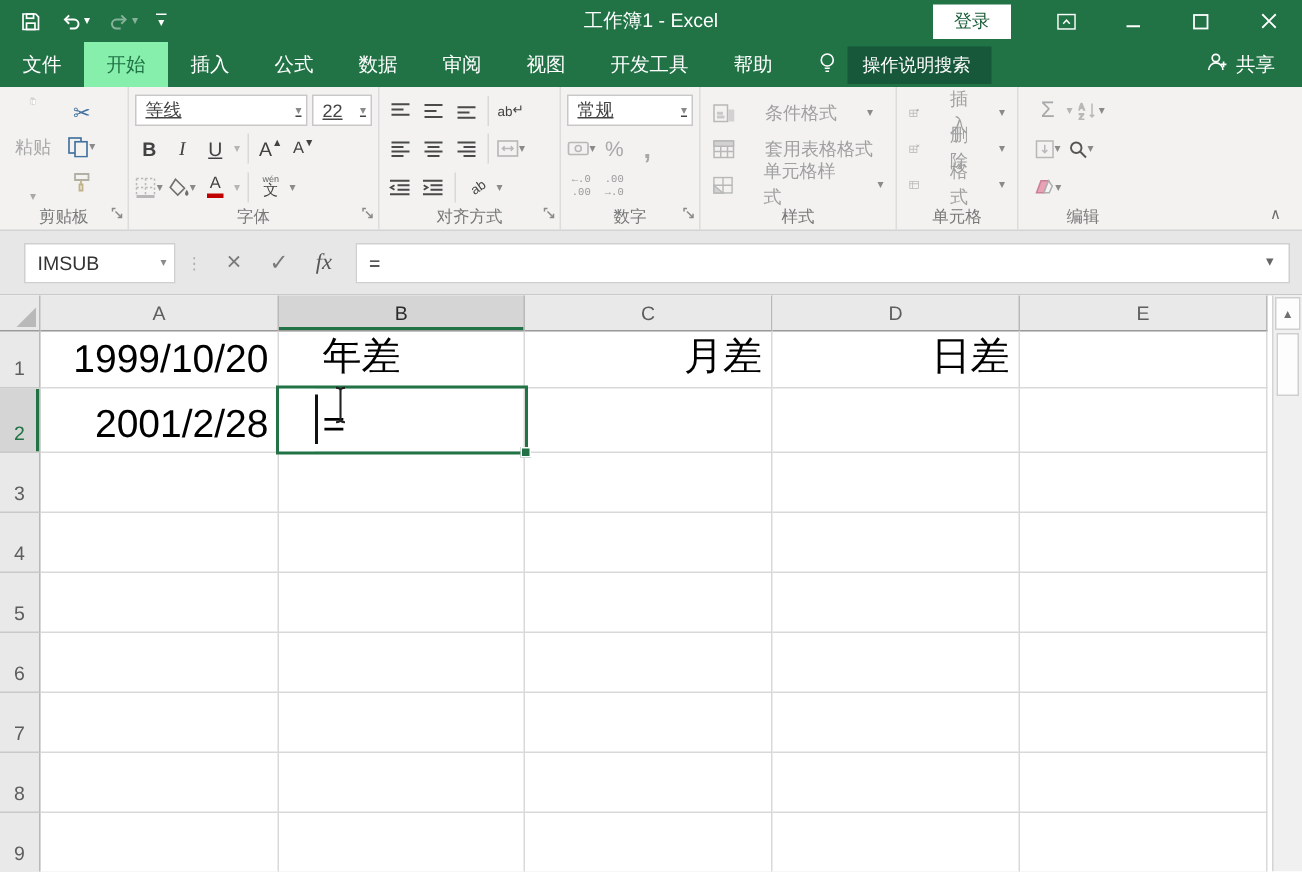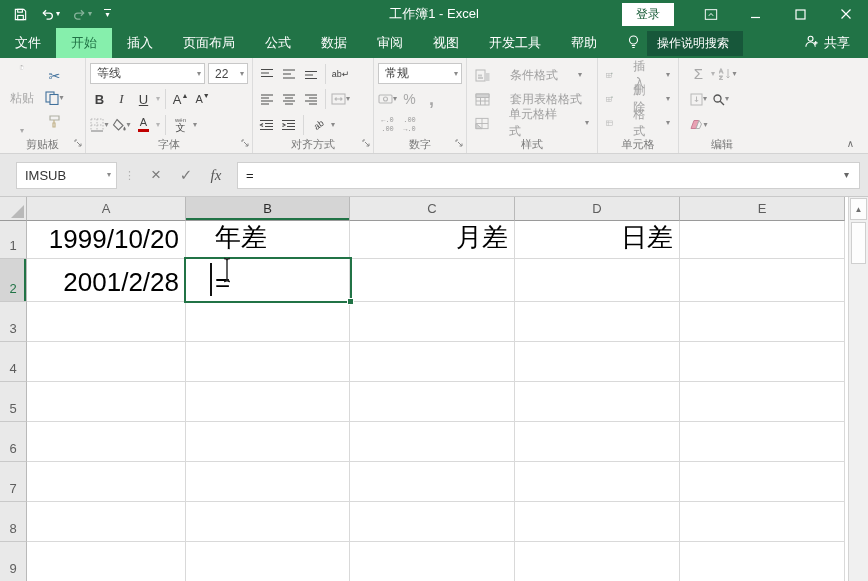--- a/index.html
+++ b/index.html
@@ -29,21 +29,21 @@
   .share { margin-left:auto; display:flex; align-items:center; gap:5px; padding:0 18px; font-size:13px; }
 
   
   .ribbon { height:96px; background:#f3f2f1; display:flex; border-bottom:1px solid #d3d3d3; }
   .grp { position:relative; border-right:1px solid #dcdcdc; padding:3px 2px 15px 2px; flex:none; }
   .grp-label { position:absolute; bottom:1px; left:0; right:0; text-align:center; font-size:11px; color:#787878; }
   .launcher { position:absolute; bottom:2px; right:3px; }
   .chev { font-size:8px; color:#8a8a8a; line-height:1; }
   .r { display:flex; align-items:center; gap:3px; }
   .rowset { display:flex; flex-direction:column; justify-content:space-between; height:76px; padding:2px 2px; }
-  .combo { background:#fff; border:1px solid #c8c8c8; height:21px; display:flex; align-items:center; font-size:12px; color:#444; padding:0 3px 0 6px; }
+  .combo { background:#fff; border:1px solid #c8c8c8; height:21px; display:flex; align-items:center; font-size:12px; color:#444; padding:0 3px 0 6px;text-decoration:underline; }
   .combo .chev { margin-left:auto; }
   .ib { display:flex; align-items:center; justify-content:center; min-width:19px; height:21px; color:#424242; font-size:13px; }
   .ib svg { display:block; }
   .dis { color:#a8a8a8 !important; }
   .dis svg * { stroke:#b8b8b8 !important; }
   .glabel-btn { display:flex; align-items:center; gap:20px; font-size:12px; color:#a0a0a0; height:24px; padding:0 2px; }
   .vline { width:1px; height:20px; background:#d8d8d8; margin:0 2px; }
   .tiny2 { font-size:7px; line-height:1.15; color:#9a9a9a; text-align:left; font-family:"Liberation Mono","DejaVu Sans Mono",monospace; }
 
   
@@ -140,21 +140,20 @@
             <path d="M1.5 1.5l9 9M10.5 1.5l-9 9"></path>
           </svg>
       </span>
     </div>
   </div>
 
   <div class="tabrow">
     <span class="tab">文件</span>
     <span class="tab active">开始</span>
     <span class="tab">插入</span>
-    <span class="tab">页面布局</span>
     <span class="tab">公式</span>
     <span class="tab">数据</span>
     <span class="tab">审阅</span>
     <span class="tab">视图</span>
     <span class="tab">开发工具</span>
     <span class="tab">帮助</span>
     <span class="searchwrap">
       <span>
         <svg width="15" height="16" viewBox="0 0 15 16" fill="none" stroke="#fff" stroke-width="1.1">
             <circle cx="7.5" cy="6" r="4"></circle>

